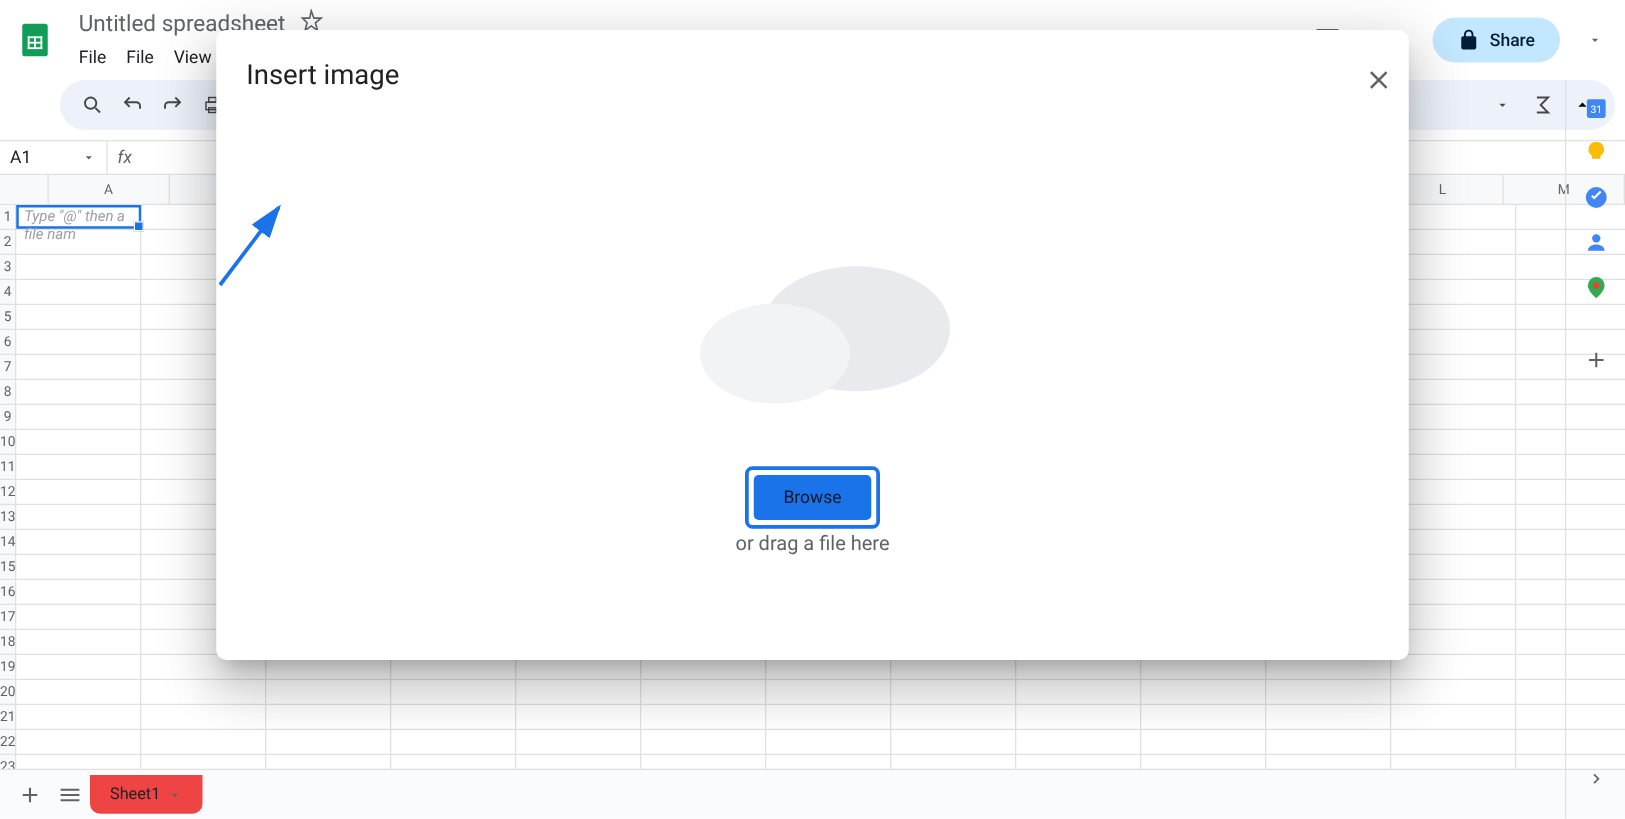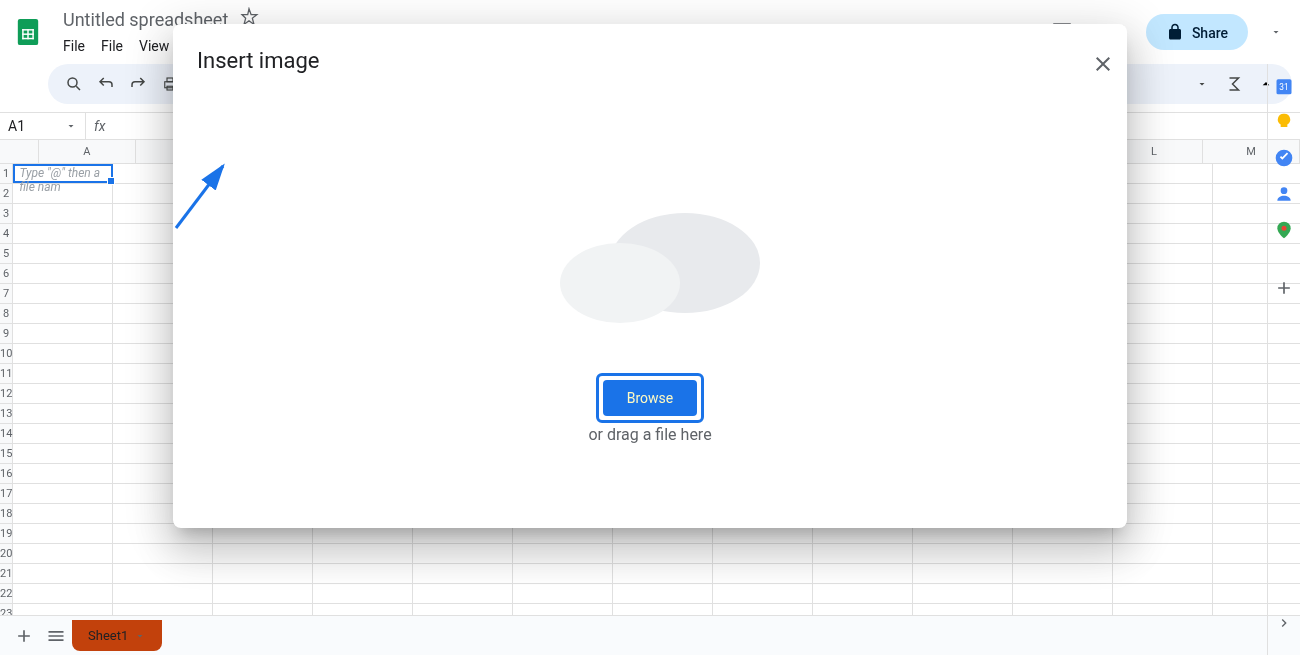--- a/index.html
+++ b/index.html
@@ -44,43 +44,43 @@
     .row-header { height: 20px; text-align: center; font-size: 11px; color: #5f6368; line-height: 20px; border-bottom: 1px solid #e0e0e0; }
     .cells { flex: 1; position: relative; }
     .cell-row { height: 20px; display: flex; border-bottom: 1px solid #e0e0e0; }
     .cell { width: 100px; border-right: 1px solid #e0e0e0; font-size: 13px; padding: 0 4px; }
     .cell.selected { border: 2px solid #1a73e8; position: relative; font-style: italic; color: #9aa0a6; font-size: 12px; }
     .cell.selected::after { content: ''; position: absolute; bottom: -4px; right: -4px; width: 6px; height: 6px; background: #1a73e8; border: 1px solid #fff; }
     
     
     .sheet-tabs { height: 40px; display: flex; align-items: center; border-top: 1px solid #e0e0e0; padding: 0 8px; background: #f9fbfd; }
     .tab-btn { width: 32px; height: 32px; display: flex; align-items: center; justify-content: center; cursor: pointer; color: #5f6368; }
-    .sheet-tab { padding: 8px 16px; background: #c2410c; border-radius: 0 0 8px 8px; font-size: 13px; color: #202124; display: flex; align-items: center; gap: 6px; }
+    .sheet-tab { padding: 8px 16px; background: #ef4444; border-radius: 0 0 8px 8px; font-size: 13px; color: #202124; display: flex; align-items: center; gap: 6px; }
     .sheet-tab-dropdown { color: #5f6368; }
     
     
-    .side-panel { position: absolute; right: 0; top: 64px; bottom: 0; width: 33px; border-left: 1px solid #e0e0e0; display: flex; flex-direction: column; align-items: center; padding-top: 12px; gap: 16px; }
+    .side-panel { position: absolute; right: 0; top: 64px; bottom: 0; width: 48px; border-left: 1px solid #e0e0e0; display: flex; flex-direction: column; align-items: center; padding-top: 12px; gap: 16px; }
     .side-icon { width: 20px; height: 20px; cursor: pointer; }
     .side-add { width: 40px; height: 40px; display: flex; align-items: center; justify-content: center; cursor: pointer; color: #5f6368; margin-top: 12px; }
     .side-expand { position: absolute; bottom: 12px; }
     
     
     .modal-overlay { position: absolute; inset: 0; display: flex; align-items: flex-start; justify-content: center; z-index: 100; }
     .modal { width: 954px; background: #fff; border-radius: 8px; box-shadow: 0 11px 15px -7px rgba(0,0,0,0.2), 0 24px 38px 3px rgba(0,0,0,0.14), 0 9px 46px 8px rgba(0,0,0,0.12); margin-top: 24px; overflow: hidden; }
     .modal-header { display: flex; align-items: flex-start; justify-content: space-between; padding: 24px 8px 8px 24px; }
     .modal-title { font-size: 22px; color: #202124; font-weight: 400; }
     .modal-close { width: 32px; height: 32px; display: flex; align-items: center; justify-content: center; cursor: pointer; color: #5f6368; }
     .modal-tabs { display: flex; padding: 0 24px; border-bottom: 1px solid #dadce0; gap: 8px; }
     .modal-tab { padding: 16px 12px; font-size: 14px; color: #5f6368; cursor: pointer; position: relative; }
     .modal-tab.active { color: #1a73e8; background: #e8f0fe; border-radius: 8px 8px 0 0; }
     .modal-tab.active::after { content: ''; position: absolute; bottom: 0; left: 16px; right: 16px; height: 3px; background: #1a73e8; border-radius: 3px 3px 0 0; }
     .modal-body { padding: 40px; display: flex; flex-direction: column; align-items: center; justify-content: center; height: 440px; }
     .cloud-icon { width: 260px; height: 160px; margin-bottom: 40px; }
     .browse-btn { border: 3px solid #1a73e8; border-radius: 6px; padding: 4px; }
-    .browse-btn-inner { background: #1a73e8; color: #fef9c3; padding: 10px 24px; border-radius: 4px; font-size: 14px; cursor: pointer; }
+    .browse-btn-inner { background: #1a73e8; color: #0f172a; padding: 10px 24px; border-radius: 4px; font-size: 14px; cursor: pointer; }
     .drag-text { color: #5f6368; font-size: 16px; margin-top: 2px; }
     
     
     .arrow-annotation { position: absolute; left: 168px; top: 158px; z-index: 200; pointer-events: none; }
   </style>
 </head>
 <body>
 
 <div class="header">
   <div class="logo">

